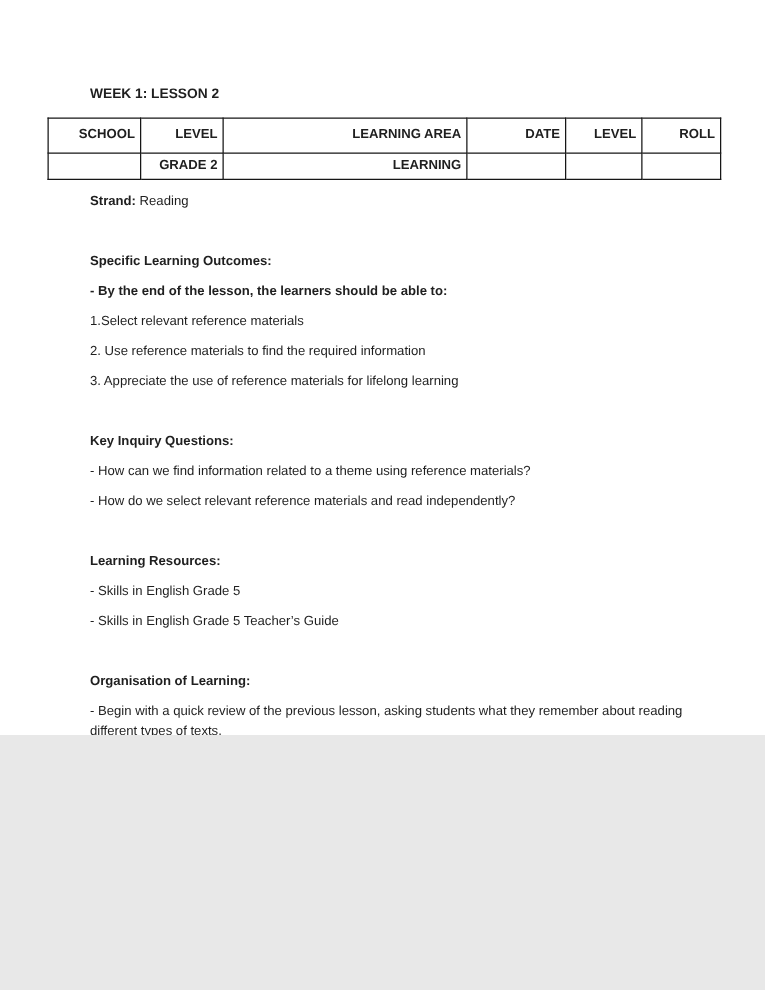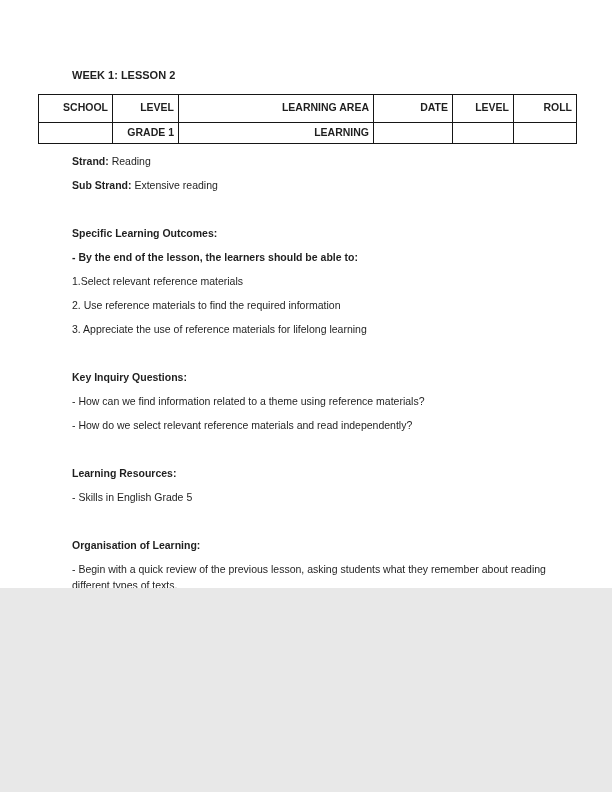--- a/index.html
+++ b/index.html
@@ -85,43 +85,43 @@
       <tr class="header-row">
         <th>SCHOOL</th>
         <th>LEVEL</th>
         <th>LEARNING AREA</th>
         <th>DATE</th>
         <th>LEVEL</th>
         <th>ROLL</th>
       </tr>
       <tr class="value-row">
         <td></td>
-        <td>GRADE 1</td>
+        <td>GRADE 2</td>
         <td class="indent">LEARNING</td>
         <td></td>
         <td></td>
         <td></td>
       </tr>
     </tbody>
   </table>
 
   <p class="para"><span class="b">Strand:</span><span> Reading</span></p>
 
-  <p class="para"><span class="b">Sub Strand:</span><span> Extensive reading</span></p>
 
   <p class="heading section-gap">Specific Learning Outcomes:</p>
   <p class="heading">- By the end of the lesson, the learners should be able to:</p>
   <p class="para">1.Select relevant reference materials</p>
   <p class="para">2. Use reference materials to find the required information</p>
   <p class="para">3. Appreciate the use of reference materials for lifelong learning</p>
 
   <p class="heading section-gap">Key Inquiry Questions:</p>
   <p class="para">- How can we find information related to a theme using reference materials?</p>
   <p class="para">- How do we select relevant reference materials and read independently?</p>
 
   <p class="heading section-gap">Learning Resources:</p>
   <p class="para">- Skills in English Grade 5</p>
+  <p class="para">- Skills in English Grade 5 Teacher’s Guide</p>
 
   <p class="heading section-gap">Organisation of Learning:</p>
 
   <p class="para">- Begin with a quick review of the previous lesson, asking students what they remember about reading different types of texts.</p>
 
 </div>
 
 </body></html>

